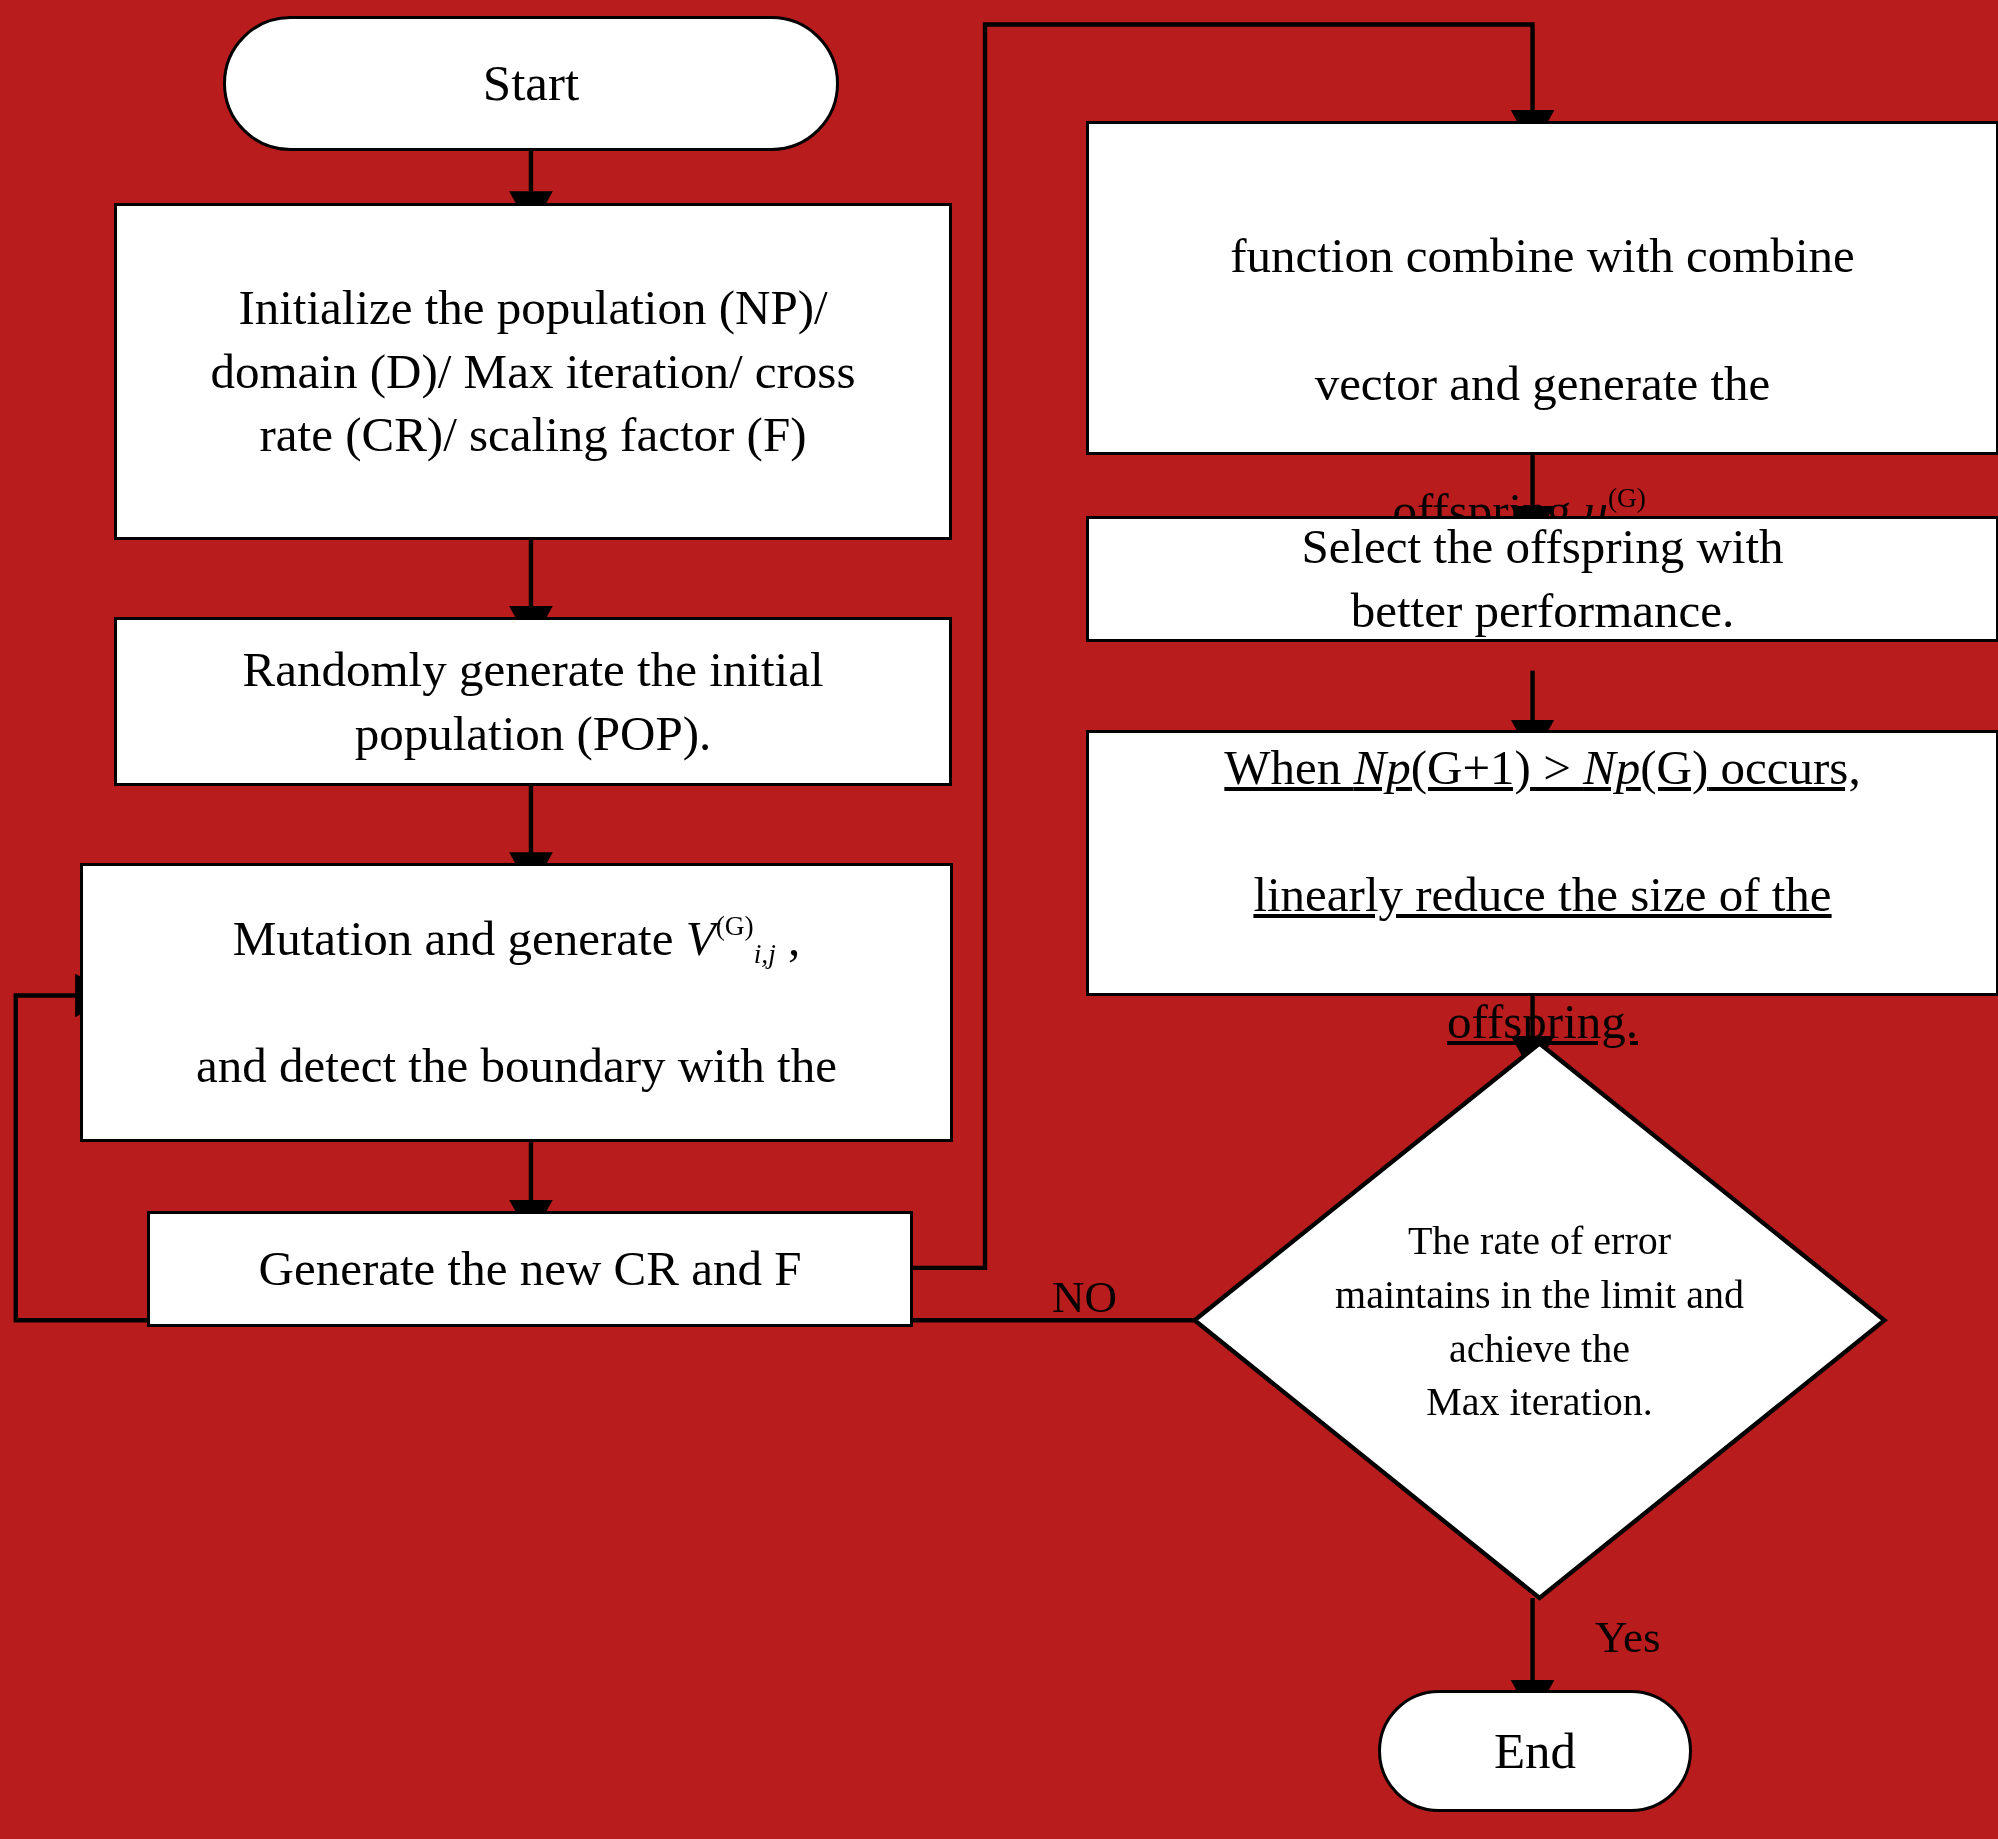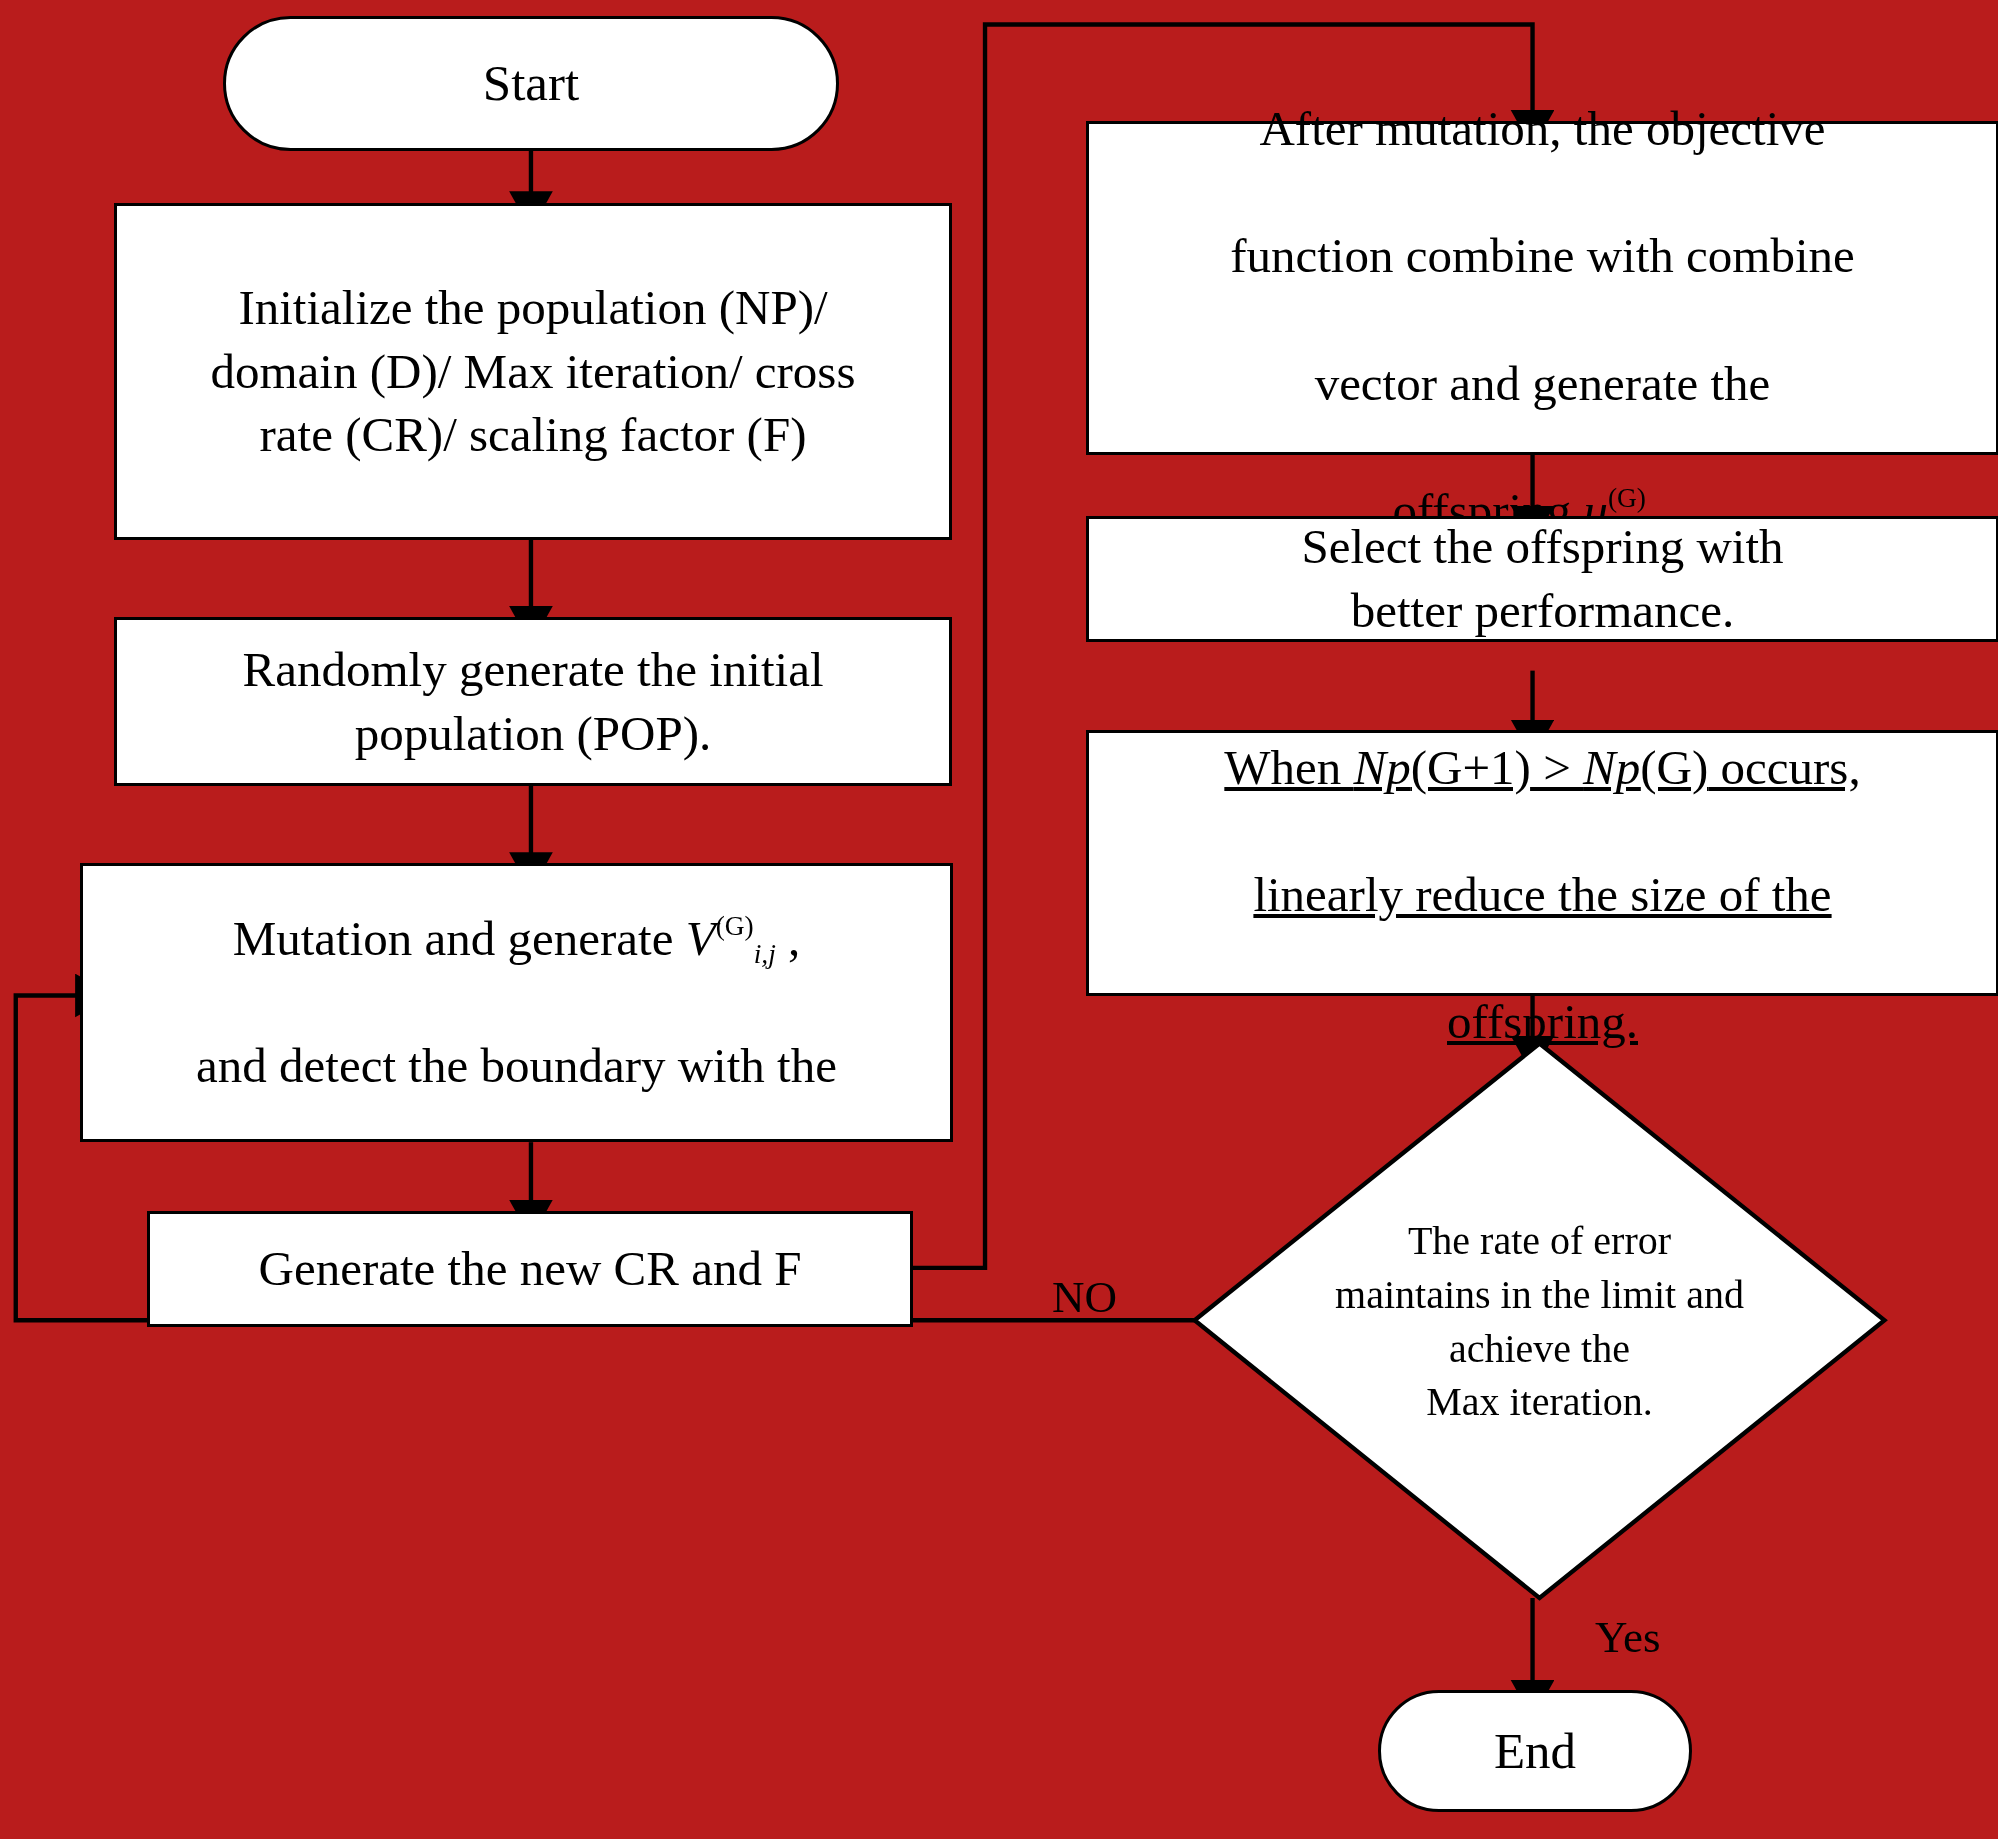--- a/index.html
+++ b/index.html
@@ -134,21 +134,21 @@
       <span>and detect the boundary with the</span><br>
     </span>
   </div>
 
   <div class="node f-box" style="left:147px; top:1211px; width:766px; height:116px;">
     <span class="txt">Generate the new CR and F</span>
   </div>
 
   <div class="node f-box" style="left:1086px; top:121px; width:913px; height:334px;">
     <span class="txt">
-      <span>After mutation, the objective</span><br>
+      <br>
       <span>function combine with combine</span><br>
       <span>vector and generate the</span><br>
       <span class="nowrapi"><span>offspring </span><span class="mathvar">u</span><sup class="sm upr">(G)</sup><sub class="sm mathvar">i,j</sub><span> .</span></span>
     </span>
   </div>
 
   <div class="node f-box" style="left:1086px; top:516px; width:913px; height:126px;">
     <span class="txt">Select the offspring with
 better performance.</span>
   </div>

